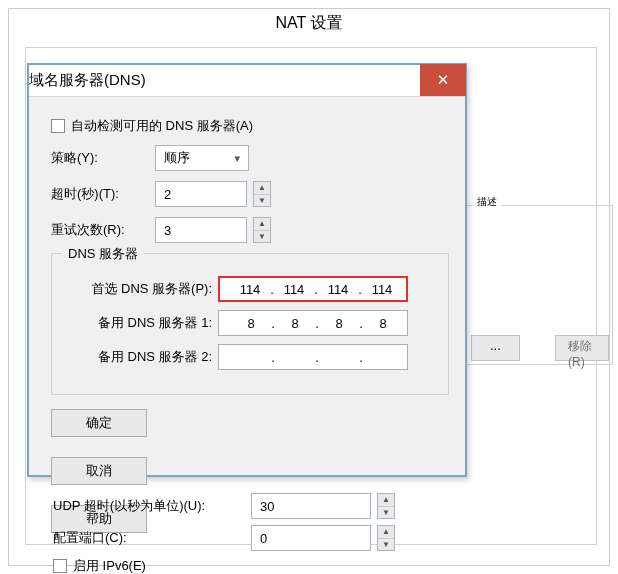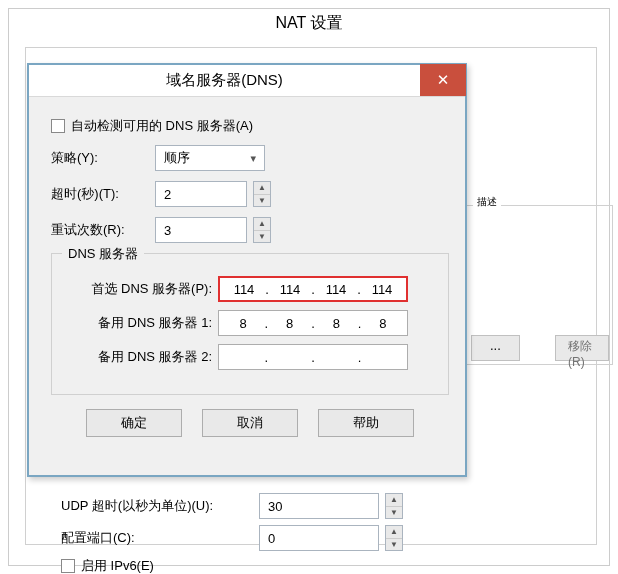--- a/index.html
+++ b/index.html
@@ -26,33 +26,33 @@
     
     .modal {
       position:absolute; left:18px; top:54px; width:440px; height:414px;
       border:2px solid #7aa6c2; background:#f0f0f0;
       box-shadow:2px 3px 6px rgba(0,0,0,.2);
     }
     .titlebar {
       height:32px; background:#fff; display:flex; align-items:center;
       border-bottom:1px solid #d9d9d9;
     }
-    .tb-title { flex:1; text-align:center; font-size:15px; color:#000; }
+    .tb-title { flex:1; font-size:15px; color:#000; }
     .tb-close {
       width:46px; height:32px; background:#c94f3d; color:#fff;
       display:flex; align-items:center; justify-content:center;
       font-size:15px; margin-right:-1px; margin-top:-1px;
     }
     .modal-body { padding:10px 16px 0 22px; }
     .row { display:flex; align-items:center; margin:10px 0; }
     .chk { width:14px; height:14px; border:1px solid #888; background:#fff; display:inline-block; margin-right:6px; }
     .lbl { font-size:13px; }
     .sel {
       display:inline-flex; align-items:center; border:1px solid #aab4bf;
-      background:#fff; height:26px; width:110px; padding:0 8px; margin-left:8px;
+      background:#fff; height:26px; width:94px; padding:0 8px; margin-left:8px;
       justify-content:space-between;
       gap:23px;
     }
     .sel .caret { font-size:11px; color:#555; }
     .numbox {
       display:inline-flex; align-items:center; border:1px solid #aab4bf;
       background:#fff; height:26px; width:92px; padding:0 8px; margin-left:8px;
     }
     .spinner {
       display:inline-flex; flex-direction:column; margin-left:6px;
@@ -61,35 +61,35 @@
     .spinner div { flex:1; text-align:center; font-size:8px; line-height:11px; color:#555; border-bottom:1px solid #ccc; }
     .spinner div:last-child { border-bottom:none; }
 
     .group { border:1px solid #d0d0d0; margin:8px 0 14px 0; padding:14px 14px 16px 14px; position:relative; }
     .group-title { position:absolute; top:-9px; left:10px; background:#f0f0f0; padding:0 6px; }
     .iprow { display:flex; align-items:center; margin:8px 0; }
     .iplabel { width:152px; text-align:right; padding-right:6px; font-size:13px; }
     .ipbox {
       display:inline-flex; align-items:center; border:1px solid #adadad;
       background:#fff; height:26px; width:190px; padding:0 6px;
-      font-family: "Segoe UI", sans-serif; letter-spacing:0; justify-content:space-between;
+      font-family: "Segoe UI", sans-serif; letter-spacing:0; justify-content:flex-end;
     }
     .ipbox.highlight { border:2px solid #e03030; }
     .oct { width:36px; text-align:center; }
     .dot { width:8px; text-align:center; }
 
-    .btnrow { display:flex; gap:20px; justify-content:center; margin-top:10px; }
+    .btnrow { display:flex; gap:20px; justify-content:center; margin-top:10px;flex-direction:column; }
     .btn {
       width:96px; height:28px; border:1px solid #adadad; background:#e9e9e9;
       display:flex; align-items:center; justify-content:center; font-size:13px;
     }
 
     
     .lower { position:absolute; left:40px; top:478px; right:20px; }
-    .lower .row { margin:6px 12px; }
+    .lower .row { margin:6px 4px; }
     .chk2 { width:14px; height:14px; border:1px solid #888; background:#fff; display:inline-block; margin-right:6px; }
   </style>
 </head>
 <body>
 
 <div class="outer">
   <div class="nat-title">NAT 设置</div>
 
   <div class="panel-border"></div>
 

